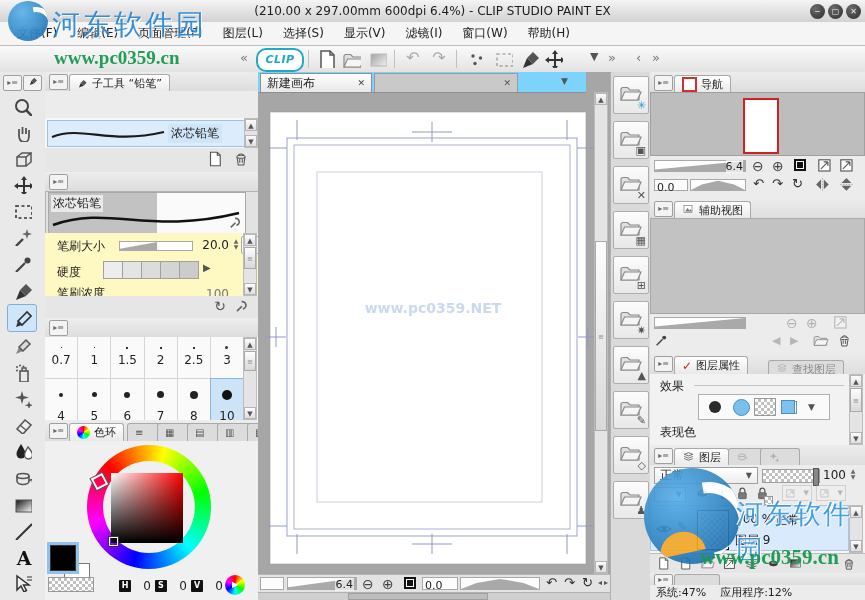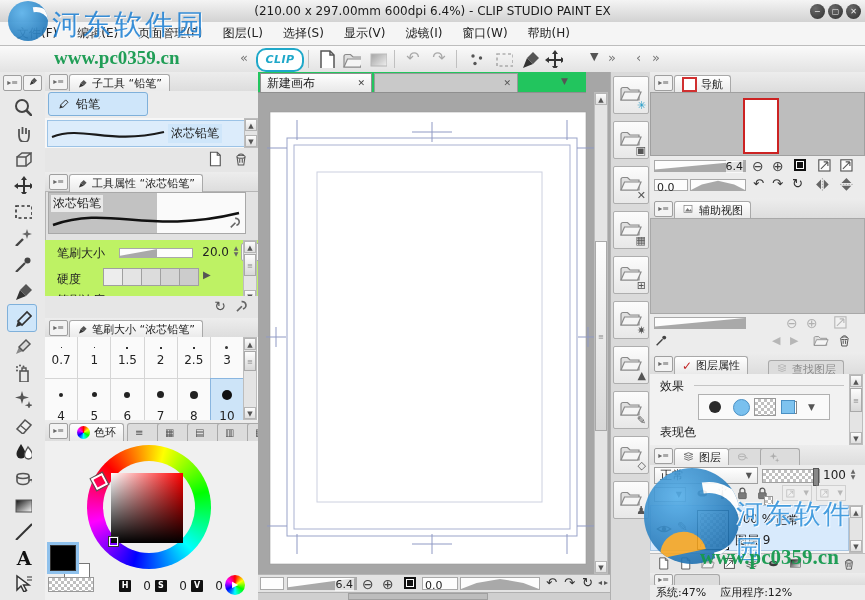--- a/index.html
+++ b/index.html
@@ -321,26 +321,20 @@
   <div class="phead" style="left:45px;top:72px;width:213px;height:19px">
     <div class="menubox" style="left:4px;top:2px">▸≡</div>
     <div class="ptab" style="left:24px">
       <svg width="11" height="12">
           <use href="#i-pen" transform="scale(0.48)"></use>
         </svg>
       <span>子工具 “铅笔”</span>
     </div>
   </div>
   <div class="abs" style="left:45px;top:91px;width:213px;height:27px;background:#ececec;border-bottom:1px solid #c3c3c3">
-    <div class="tabbtn sel" style="left:3px;top:1px;width:100px">
-      <svg width="14" height="14">
-          <use href="#i-pencil" transform="scale(0.58)"></use>
-        </svg>
-      <span>铅笔</span>
-    </div>
   </div>
   <div class="abs" style="left:45px;top:118px;width:213px;height:30px;background:#f7f7f7;border-bottom:1px solid #c3c3c3">
     <div class="abs" style="left:2px;top:2px;width:196px;height:25px;background:#dcecfb;border:1px solid #9cc3e6;display:flex;align-items:center">
       <svg width="120" height="22">
           <path d="M4 14 C 35 2, 60 22, 116 9" stroke="#1a1a1a" fill="none" stroke-width="2.2"></path>
         </svg>
       <span style="background:#cfe6fa;padding:1px 3px;font-size:12px">浓芯铅笔</span>
     </div>
     <div class="vscroll" style="left:199px;top:0;height:30px">
       <span class="sb" style="top:0">▲</span>
@@ -351,37 +345,31 @@
     <span class="abs" style="right:34px;top:2px"><svg width="18" height="18">
           <use href="#i-page" transform="scale(0.75)"></use>
         </svg></span>
     <span class="abs" style="right:8px;top:2px"><svg width="18" height="18">
           <use href="#i-trash" transform="scale(0.75)"></use>
         </svg></span>
   </div>
 
   <div class="phead" style="left:45px;top:172px;width:213px;height:19px">
     <div class="menubox" style="left:4px;top:2px">▸≡</div>
-    <div class="ptab" style="left:24px">
-      <svg width="11" height="12">
-          <use href="#i-pen" transform="scale(0.48)"></use>
-        </svg>
-      <span>工具属性 “浓芯铅笔”</span>
-    </div>
   </div>
   <div class="abs" style="left:48px;top:192px;width:196px;height:40px;border:1px solid #a8a8a8;background:linear-gradient(90deg,#c2c2c2 55%,#fafafa 55%)">
     <span class="abs" style="left:2px;top:2px;background:#e9e9e9;padding:0 2px;font-size:12px">浓芯铅笔</span>
     <svg class="abs" style="left:0;top:8px" width="196" height="32">
         <path d="M4 24 C 60 4, 100 34, 190 12" stroke="#111" fill="none" stroke-width="2.5"></path>
       </svg>
     <span class="abs" style="right:2px;bottom:0"><svg width="15" height="15">
           <use href="#i-wrench" transform="scale(0.62)"></use>
         </svg></span>
   </div>
-  <div class="abs" style="left:45px;top:240px;width:213px;height:63px;background:#bef264;overflow:hidden">
+  <div class="abs" style="left:45px;top:233px;width:213px;height:63px;background:#fef9c3;overflow:hidden">
     <span class="abs" style="left:12px;top:5px">笔刷大小</span>
     <div class="abs sliderbox" style="left:74px;top:8px;width:74px;height:10px">
         <div class="wedge" style="width:52%;height:100%"></div>
       </div>
     <span class="abs" style="left:150px;top:5px;width:34px;text-align:right">20.0</span>
     <span class="abs spin" style="left:186px;top:5px">▲<br>▼</span>
     <span class="abs dotbtn" style="left:196px;top:3px;width:17px;height:16px;text-align:center"><svg width="13" height="13">
           <use href="#i-dots" transform="scale(0.55)"></use>
         </svg></span>
     <span class="abs" style="left:12px;top:31px">硬度</span>
@@ -403,26 +391,20 @@
   </div>
   <div class="abs" style="left:45px;top:296px;width:213px;height:22px;background:#e6e6e6;border-bottom:1px solid #b0b0b0">
     <span class="abs g" style="right:32px;top:3px;font-size:14px;color:#555">↻</span>
     <span class="abs" style="right:8px;top:2px"><svg width="16" height="16">
           <use href="#i-wrench" transform="scale(0.66)"></use>
         </svg></span>
   </div>
 
   <div class="phead" style="left:45px;top:318px;width:213px;height:19px">
     <div class="menubox" style="left:4px;top:2px">▸≡</div>
-    <div class="ptab" style="left:24px">
-      <svg width="11" height="12">
-          <use href="#i-pen" transform="scale(0.48)"></use>
-        </svg>
-      <span>笔刷大小 “浓芯铅笔”</span>
-    </div>
   </div>
   <div class="abs" style="left:45px;top:337px;width:213px;height:83px;background:#fafafa;overflow:hidden">
 
     <div class="abs" style="left:0;top:0;width:198px;height:42px;display:flex">
       <div style="flex:1;border-right:1px solid #d5d5d5;border-bottom:1px solid #d5d5d5;text-align:center;cursor:pointer"><div style="height:16px"><span style="display:inline-block;width:1px;height:1px;background:#333;margin-top:10px"></span></div><span>0.7</span></div>
       <div style="flex:1;border-right:1px solid #d5d5d5;border-bottom:1px solid #d5d5d5;text-align:center;cursor:pointer"><div style="height:16px"><span style="display:inline-block;width:1px;height:1px;background:#333;margin-top:10px"></span></div><span>1</span></div>
       <div style="flex:1;border-right:1px solid #d5d5d5;border-bottom:1px solid #d5d5d5;text-align:center;cursor:pointer"><div style="height:16px"><span style="display:inline-block;width:2px;height:2px;background:#333;margin-top:10px"></span></div><span>1.5</span></div>
       <div style="flex:1;border-right:1px solid #d5d5d5;border-bottom:1px solid #d5d5d5;text-align:center;cursor:pointer"><div style="height:16px"><span style="display:inline-block;width:2px;height:2px;background:#333;margin-top:10px"></span></div><span>2</span></div>
       <div style="flex:1;border-right:1px solid #d5d5d5;border-bottom:1px solid #d5d5d5;text-align:center;cursor:pointer"><div style="height:16px"><span style="display:inline-block;width:2px;height:2px;background:#333;margin-top:10px"></span></div><span>2.5</span></div>
       <div style="flex:1;border-bottom:1px solid #d5d5d5;text-align:center;cursor:pointer"><div style="height:16px"><span style="display:inline-block;width:3px;height:3px;border-radius:50%;background:#333;margin-top:9px"></span></div><span>3</span></div>
@@ -482,21 +464,21 @@
       <span class="hsvchip">S</span>
       <span style="width:16px;text-align:right">0</span>
       <span class="hsvchip">V</span>
       <span style="width:16px;text-align:right">0</span>
     </div>
     <div class="abs" style="left:180px;top:134px;width:20px;height:20px;border-radius:50%;background:conic-gradient(#f00,#ff0,#0f0,#0ff,#00f,#f0f,#f00);text-align:center;color:#fff;font-size:8px;line-height:20px">▶</div>
   </div>
 
   <div class="abs" style="left:258px;top:72px;width:352px;height:528px;background:#a6a6a6">
 
-    <div class="abs" style="left:0;top:0;width:328px;height:20px;background:#22c55e;border-bottom:1px solid #8f8f8f">
+    <div class="abs" style="left:0;top:0;width:328px;height:20px;background:#7dd3fc;border-bottom:1px solid #8f8f8f">
       <div class="abs" style="left:2px;top:1px;width:112px;height:19px;background:linear-gradient(#fefefe,#e8e8e8);border:1px solid #909090;border-bottom:none;display:flex;align-items:center;justify-content:space-between;padding:0 6px;box-sizing:border-box">
         <span>新建画布</span>
         <span class="g" style="font-size:9px;color:#444">✕</span>
       </div>
       <div class="abs" style="left:116px;top:1px;width:144px;height:19px;background:#c9c9c9;border:1px solid #9a9a9a;border-bottom:none;display:flex;align-items:center;justify-content:flex-end;padding:0 6px;box-sizing:border-box">
         <span></span>
         <span class="g" style="font-size:9px;color:#555">✕</span>
       </div>
       <span class="abs g" style="right:18px;top:5px;font-size:9px">▼</span>
     </div>
@@ -511,20 +493,21 @@
           <path d="M154 40 H194 M174 30 V50"></path>
           <path d="M154 452 H194 M174 442 V462"></path>
           <path d="M8 245 H28 M18 235 V255"></path>
           <path d="M320 245 H340 M330 235 V255"></path>
           <path d="M39 28 V48 M9 56 H29"></path>
           <path d="M309 28 V48 M319 56 H339"></path>
           <path d="M39 442 V462 M9 434 H29"></path>
           <path d="M309 442 V462 M319 434 H339"></path>
         </g>
       </svg>
+      <div class="abs" style="left:95px;top:208px;width:160px;text-align:center;font-size:14px;font-weight:bold;color:rgba(125,160,215,0.40)">www.pc0359.NET</div>
     </div>
 
     <div class="vscroll" style="left:336px;top:20px;height:482px">
       <span class="sb" style="top:0">▲</span>
       <div class="vthumb" style="top:148px;height:190px;line-height:190px">≡</div>
       <span class="sb" style="bottom:0">▼</span>
     </div>
 
     <div class="abs" style="left:0;top:502px;width:352px;height:18px;background:#e3e3e3;border-top:1px solid #b5b5b5">
       <div class="abs sliderbox" style="left:2px;top:2px;width:24px;height:13px"></div>

